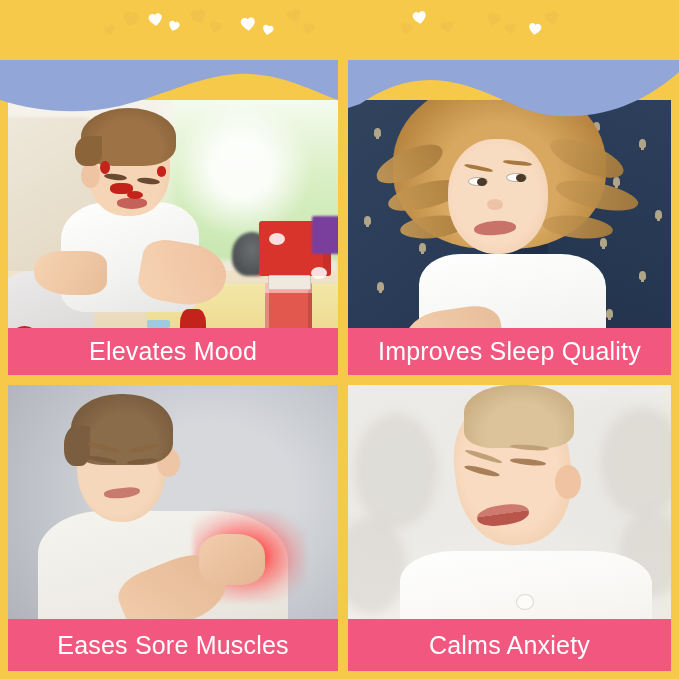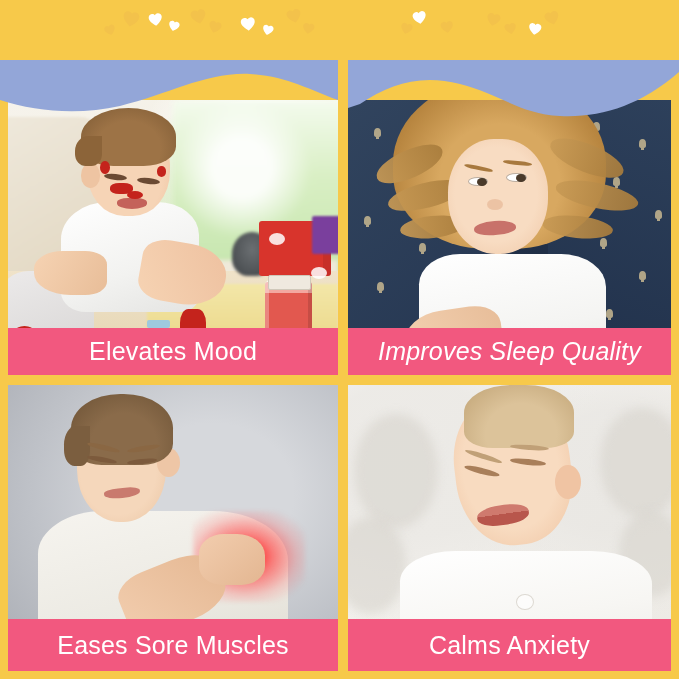--- a/index.html
+++ b/index.html
@@ -83,21 +83,21 @@
     height: 679px;
     z-index: 10;
   }
 
   .cell {
     position: absolute;
     overflow: hidden;
     background: #0c4a6e;
   }
   .cell.tl { left: 8px;   top: 100px; width: 330px; height: 275px; }
-  .cell.tr { left: 348px; top: 100px; width: 323px; height: 275px; font-style: italic; }
+  .cell.tr { left: 348px; top: 100px; width: 323px; height: 275px; }
   .cell.bl { left: 8px;   top: 385px; width: 330px; height: 286px; }
   .cell.br { left: 348px; top: 385px; width: 323px; height: 286px; }
 
   .photo {
     position: absolute;
     left: 0; top: 0; right: 0; bottom: 0;
     overflow: hidden;
   }
 
   

